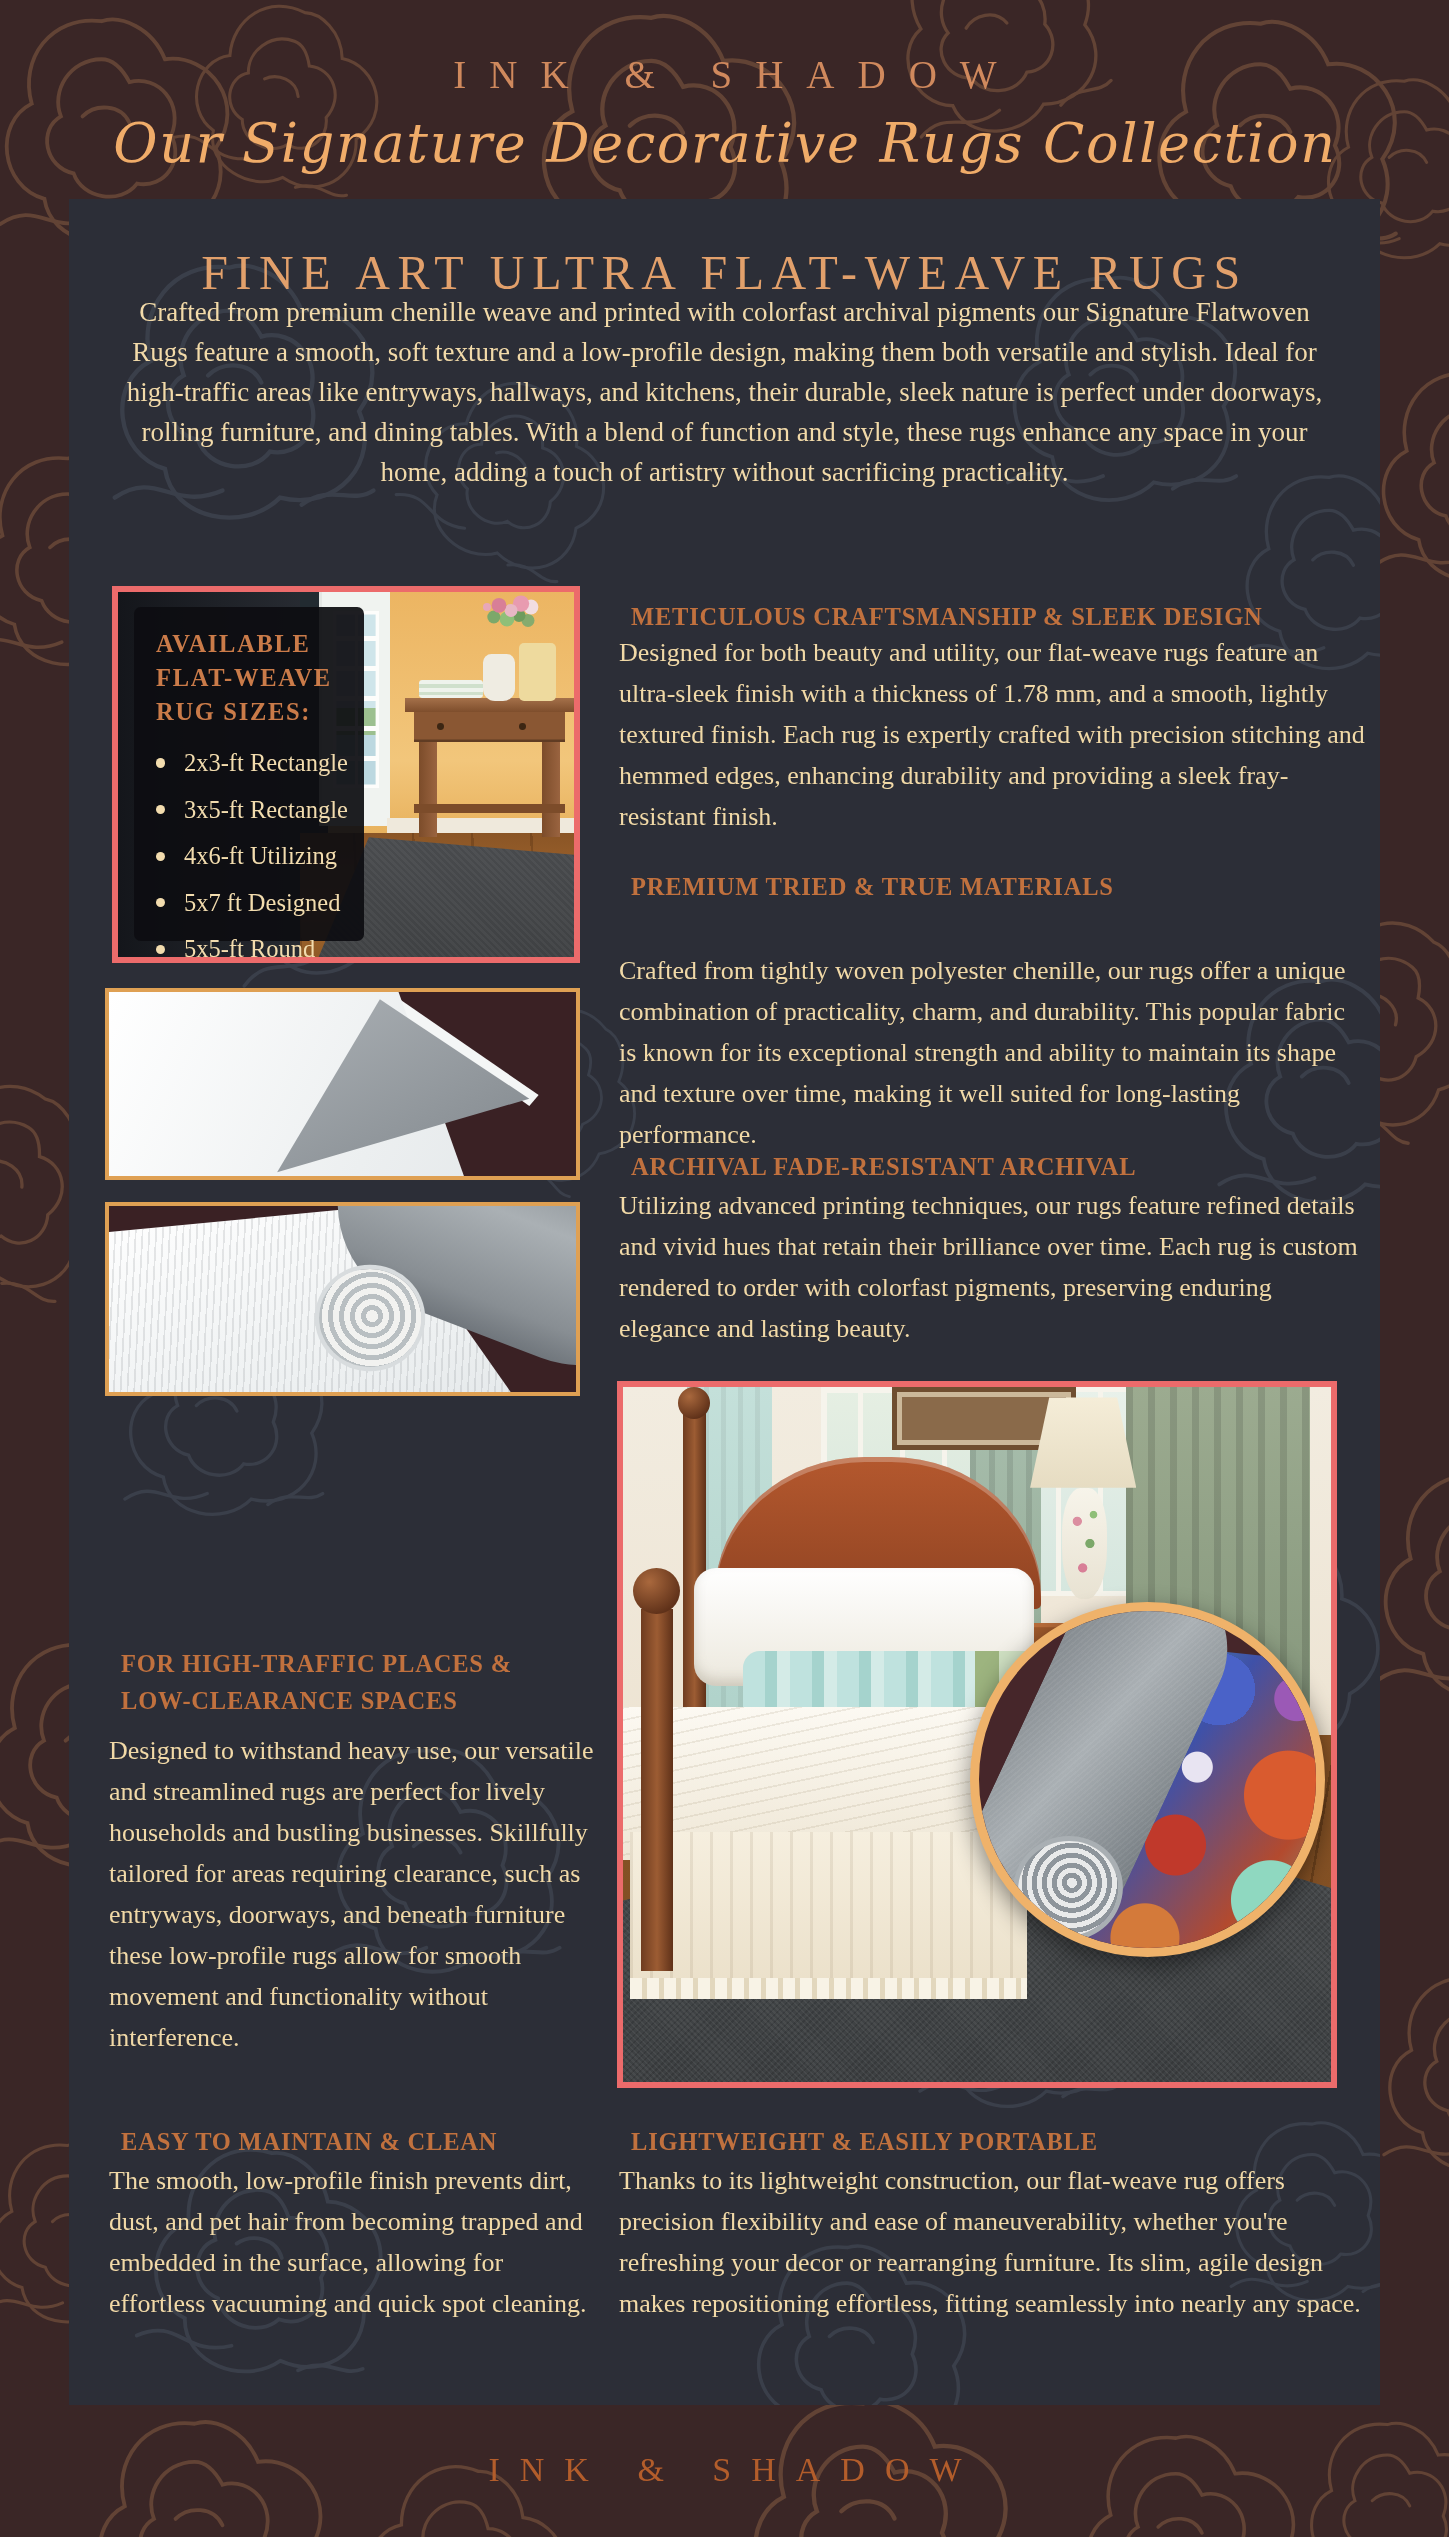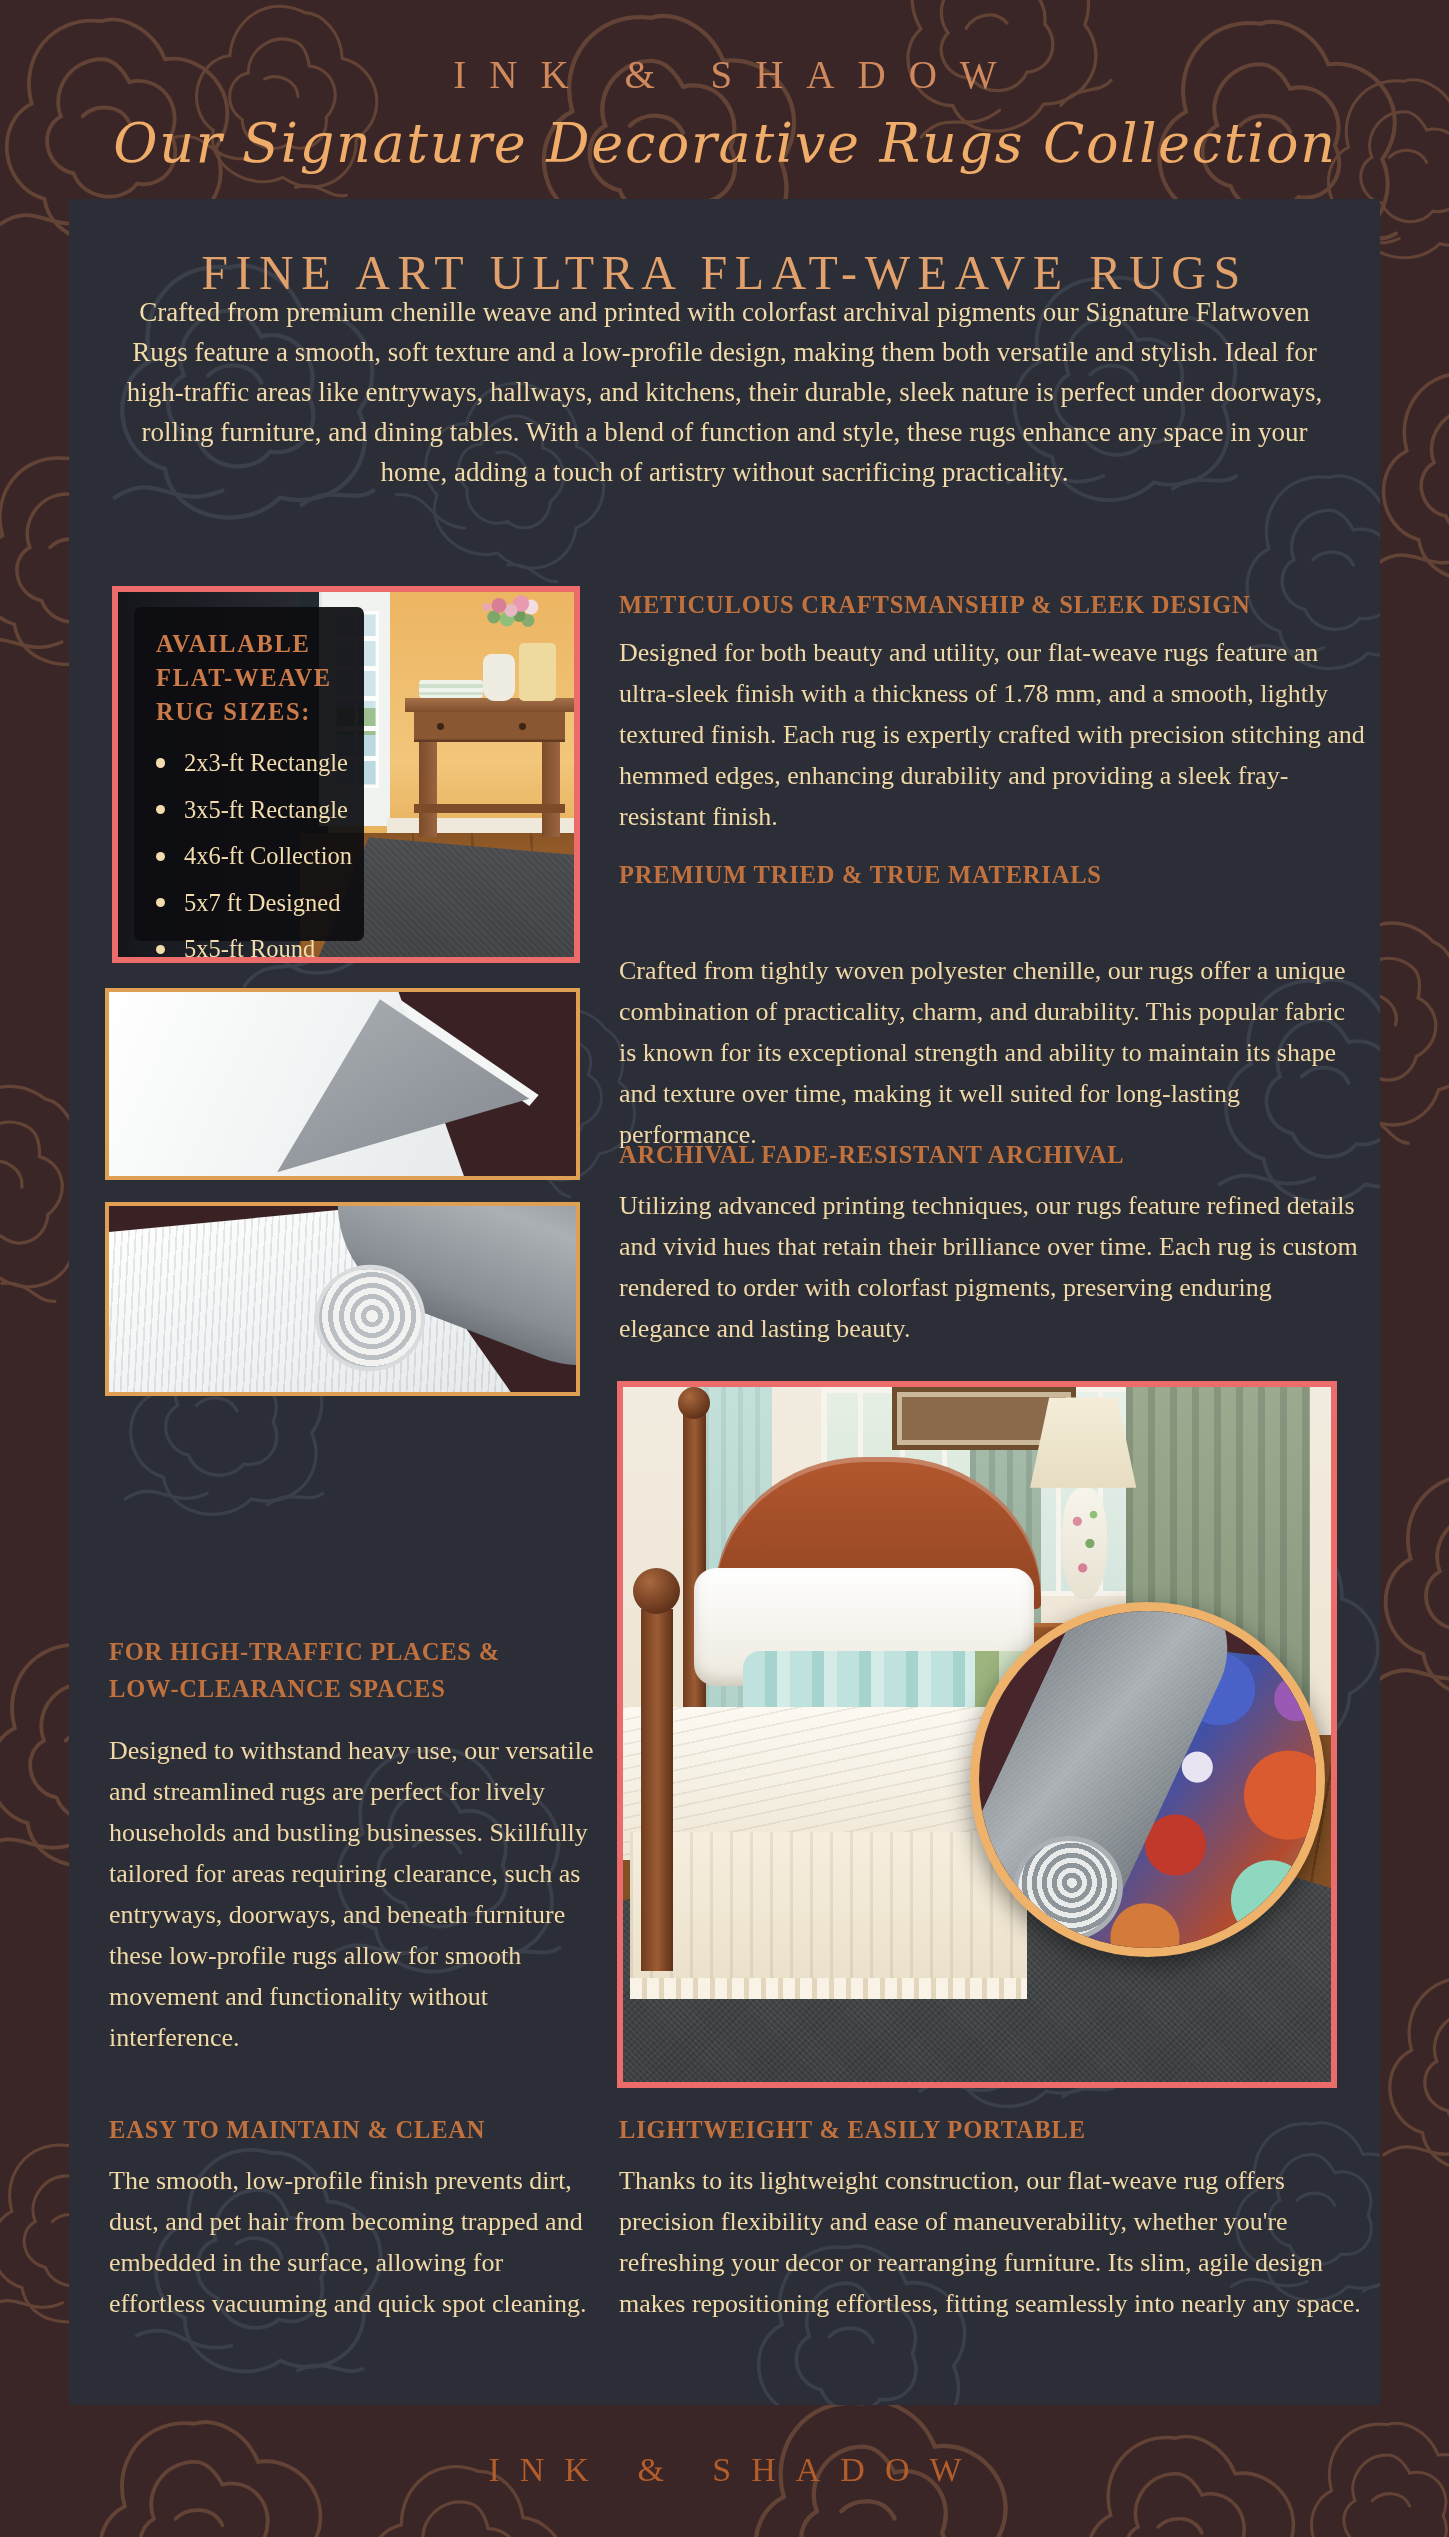--- a/index.html
+++ b/index.html
@@ -35,21 +35,21 @@
   }
   .page-title{
     position:absolute;top:13.5px;left:0;width:100%;text-align:center;
     font-size:48px;letter-spacing:7.6px;color:#E2A06B;font-weight:400;
   }
   .intro{
     position:absolute;top:93px;left:44px;width:1223px;text-align:center;
     font-size:27px;line-height:40px;color:#F2DAA9;margin:0;
   }
   .sec-h{
-    position:absolute;margin:0;font-size:24.5px;font-weight:700;
+    position:absolute;margin:12px;font-size:24.5px;font-weight:700;
     letter-spacing:0.8px;color:#C1713E;line-height:37px;
   }
   .sec-p{
     position:absolute;margin:0;font-size:26px;line-height:41px;color:#F1D9A7;
   }
 
   
   .photo-frame-coral{position:absolute;border:6.8px solid #EC6B6B;background:#5eead4;}
   .photo-frame-orange{position:absolute;border:4.2px solid #DFA053;background:#3A2124;}
   .photo-inner{position:absolute;inset:0;overflow:hidden;}
@@ -353,21 +353,21 @@
           <div class="size-item">
             <span class="size-dot"></span>
             <span class="size-label">2x3-ft Rectangle</span>
           </div>
           <div class="size-item">
             <span class="size-dot"></span>
             <span class="size-label">3x5-ft Rectangle</span>
           </div>
           <div class="size-item">
             <span class="size-dot"></span>
-            <span class="size-label">4x6-ft Collection</span>
+            <span class="size-label">4x6-ft Utilizing</span>
           </div>
           <div class="size-item">
             <span class="size-dot"></span>
             <span class="size-label">5x7 ft Designed</span>
           </div>
           <div class="size-item">
             <span class="size-dot"></span>
             <span class="size-label">5x5-ft Round</span>
           </div>
 

